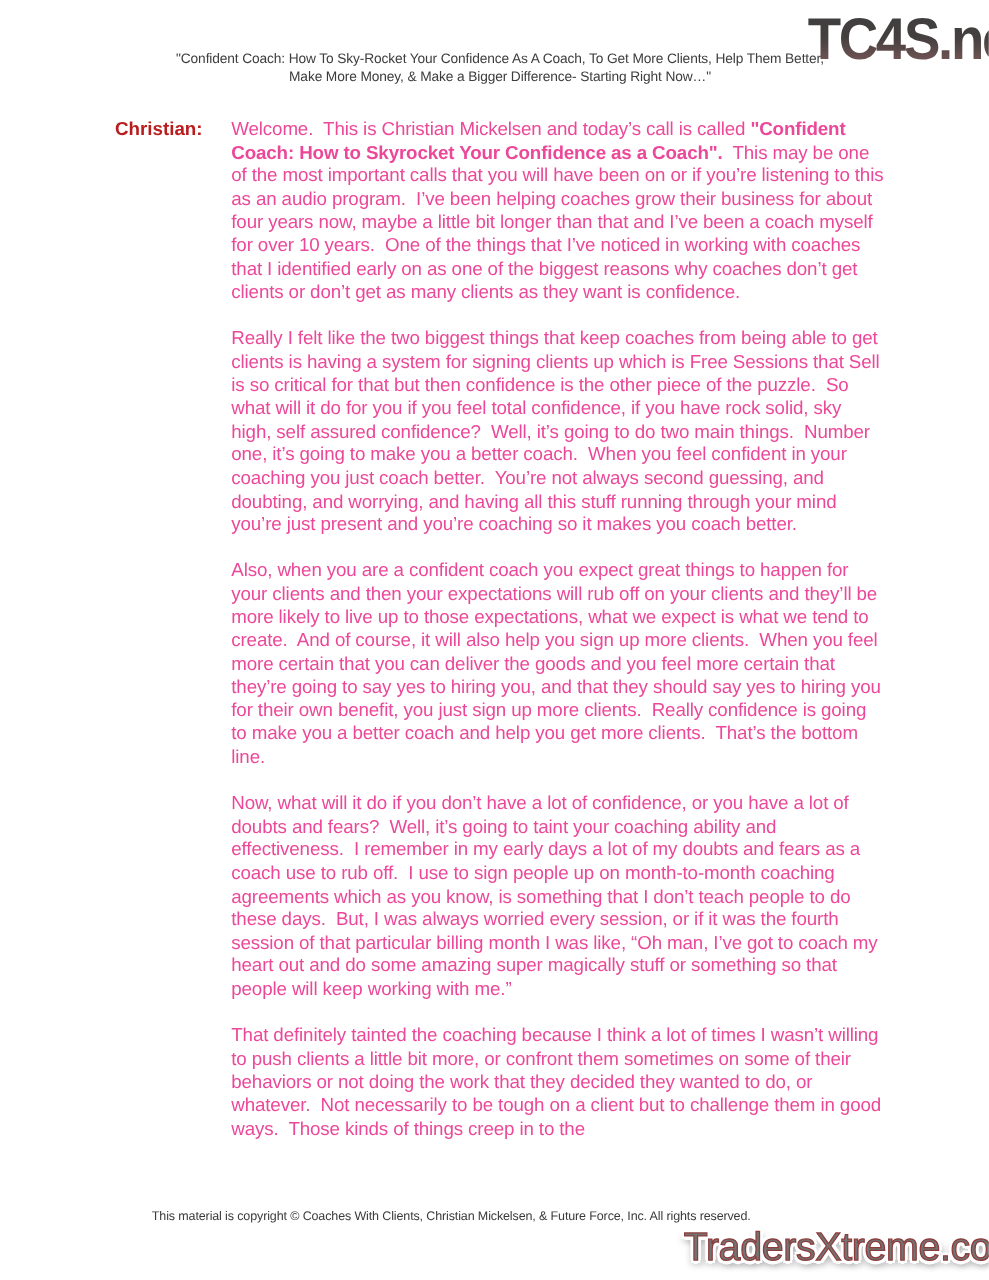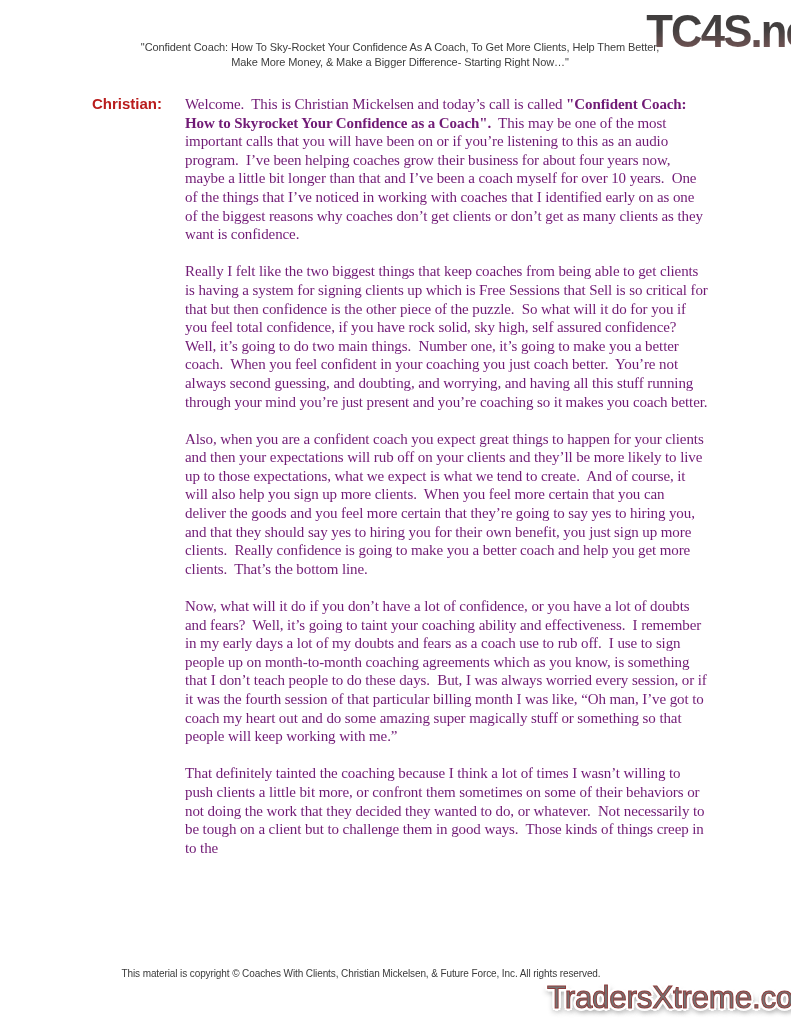--- a/index.html
+++ b/index.html
@@ -37,21 +37,21 @@
   
   .transcript {
     position:absolute; top:95px; left:92px; display:flex; align-items:flex-start;
   }
   .speaker {
     width:93px; flex:0 0 93px;
     font-size:15px; font-weight:bold; line-height:18.6px; color:#b91c1c;
   }
   .text-col {
     width:523px; flex:0 0 523px;
-    font-size:15px; line-height:18.6px; letter-spacing:-0.1px; color:#701a75;font-family:Liberation Serif, serif;
+    font-size:15px; line-height:18.6px; letter-spacing:-0.1px; color:#ec4899;
   }
   .text-col p { margin:0 0 18.6px 0; white-space:pre-wrap; }
   .bold-inline { font-weight:bold; }
 
   
   .dlsub {
     position:absolute; left:252px; top:481px;
     font-family:"DejaVu Serif", serif; font-weight:bold;
     font-size:48px; letter-spacing:-1px; line-height:1;
     color:#cb1e2b; white-space:nowrap;

